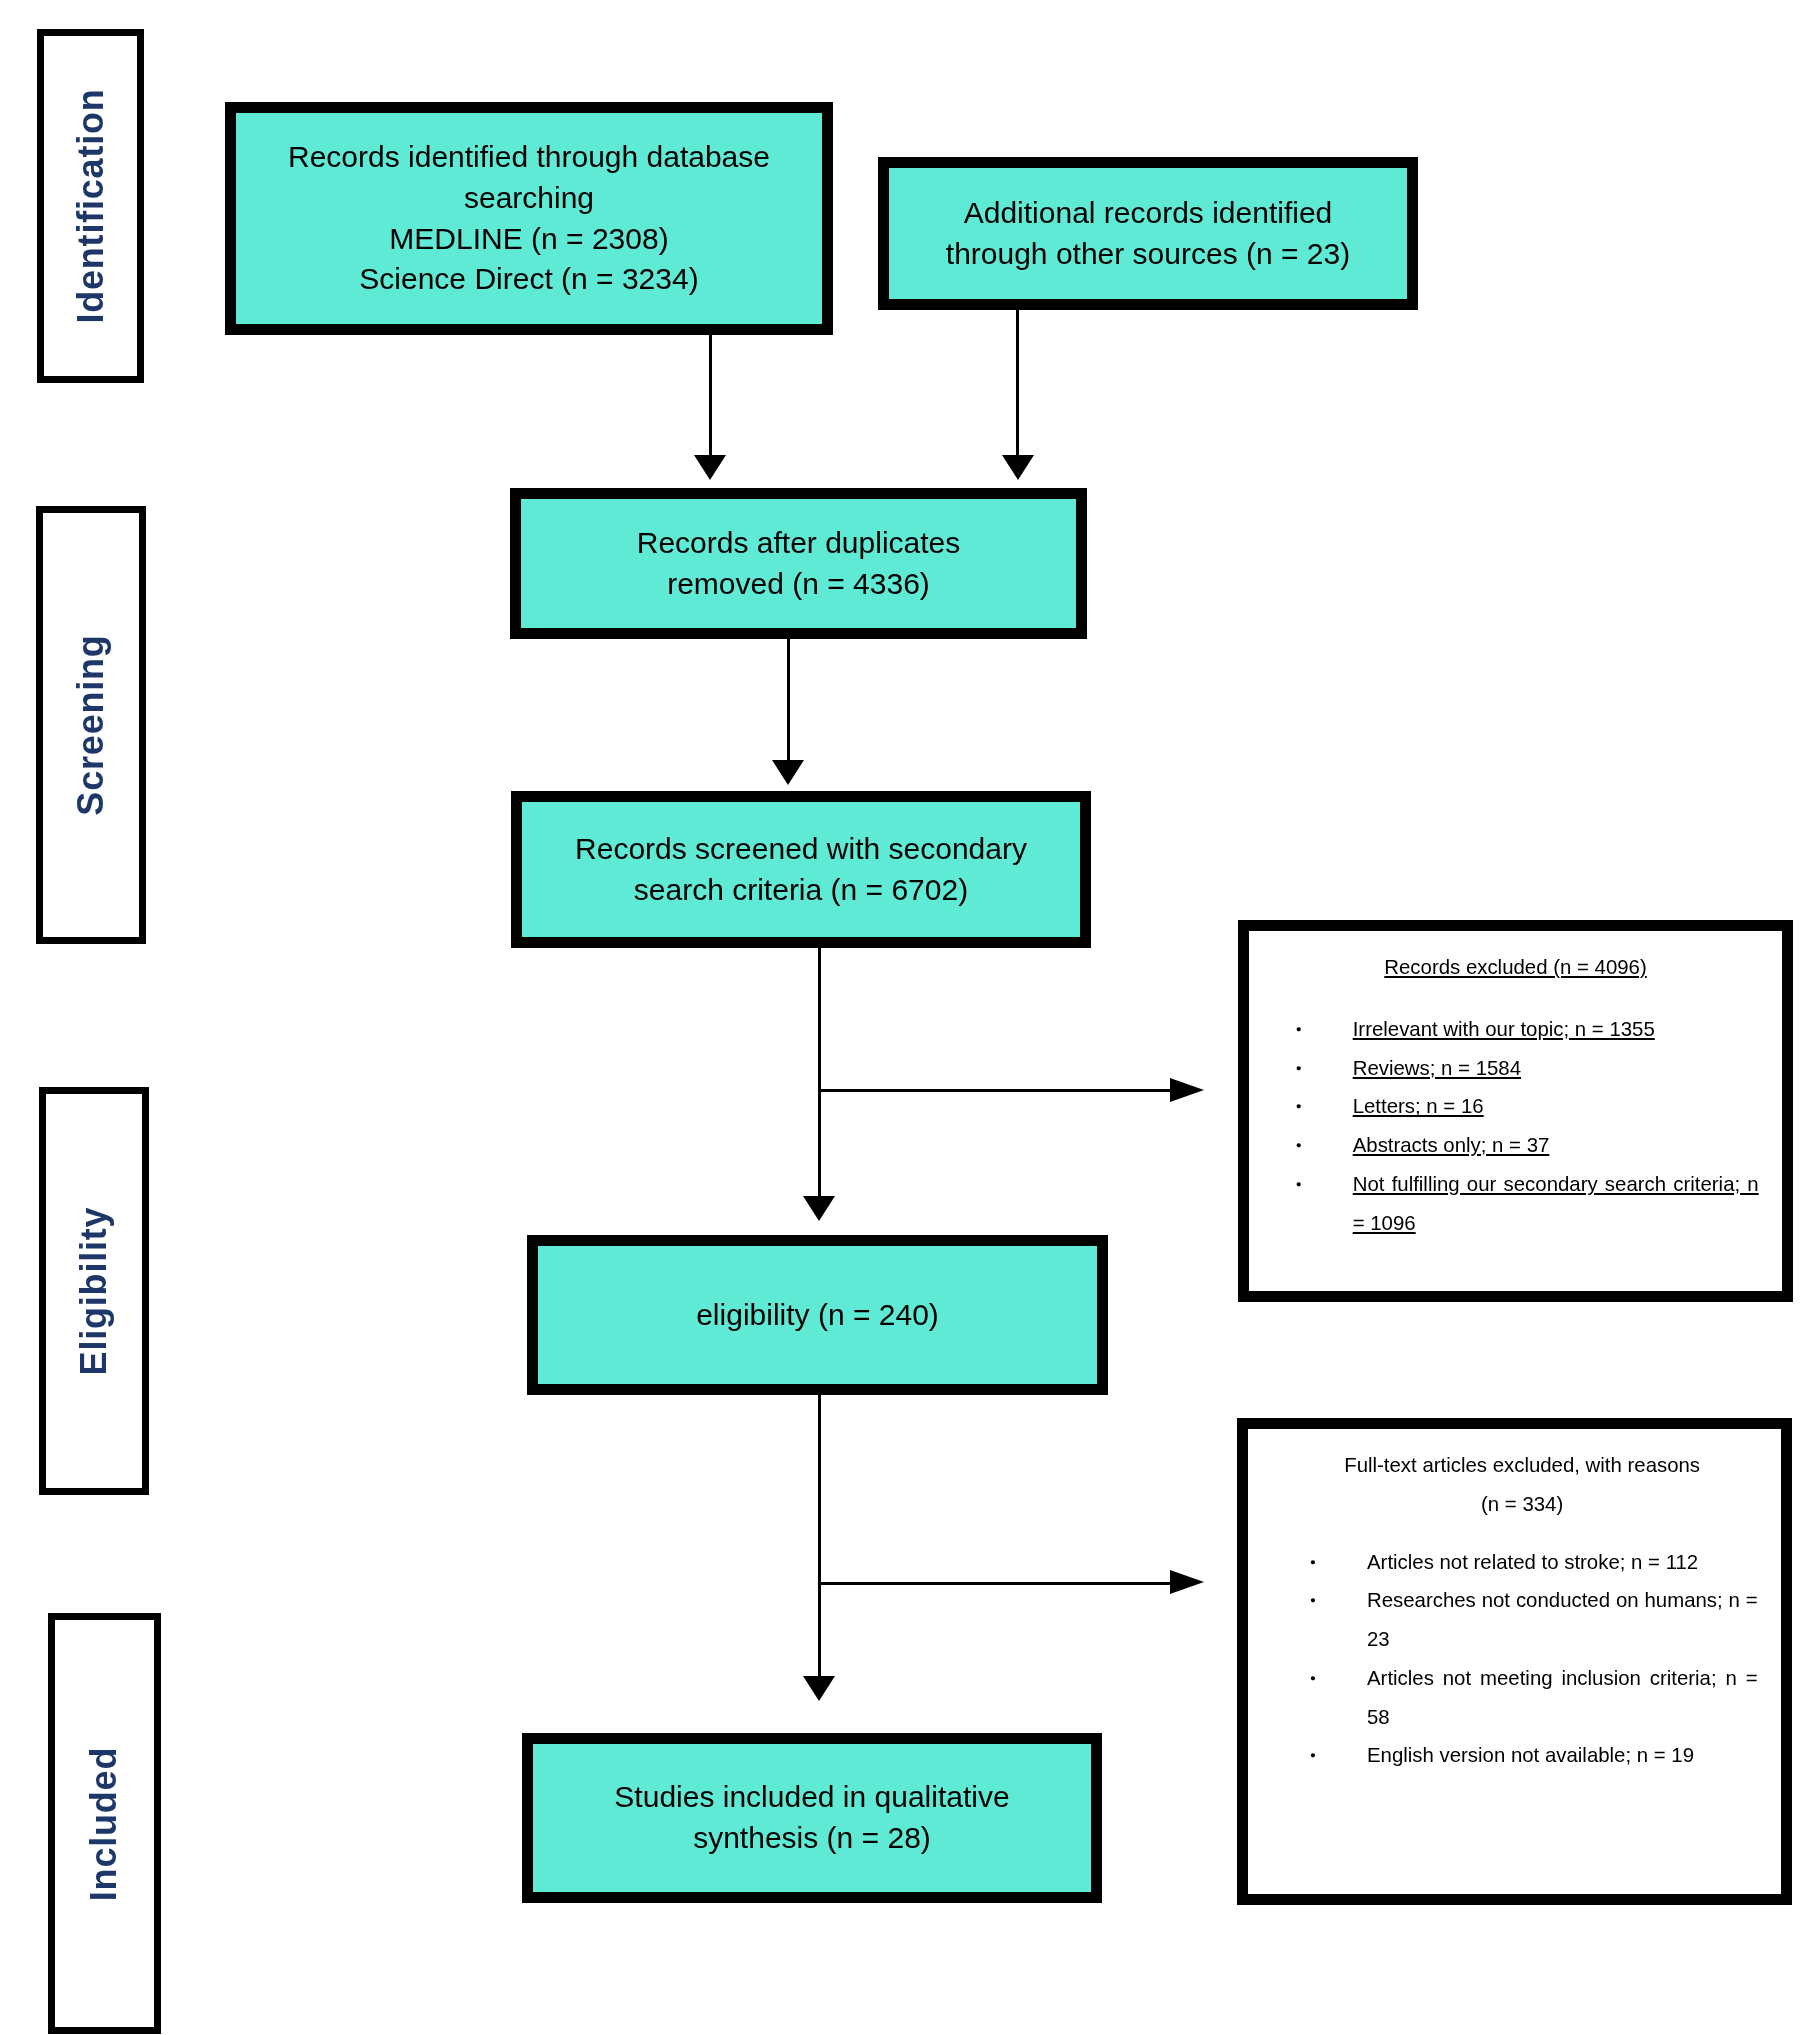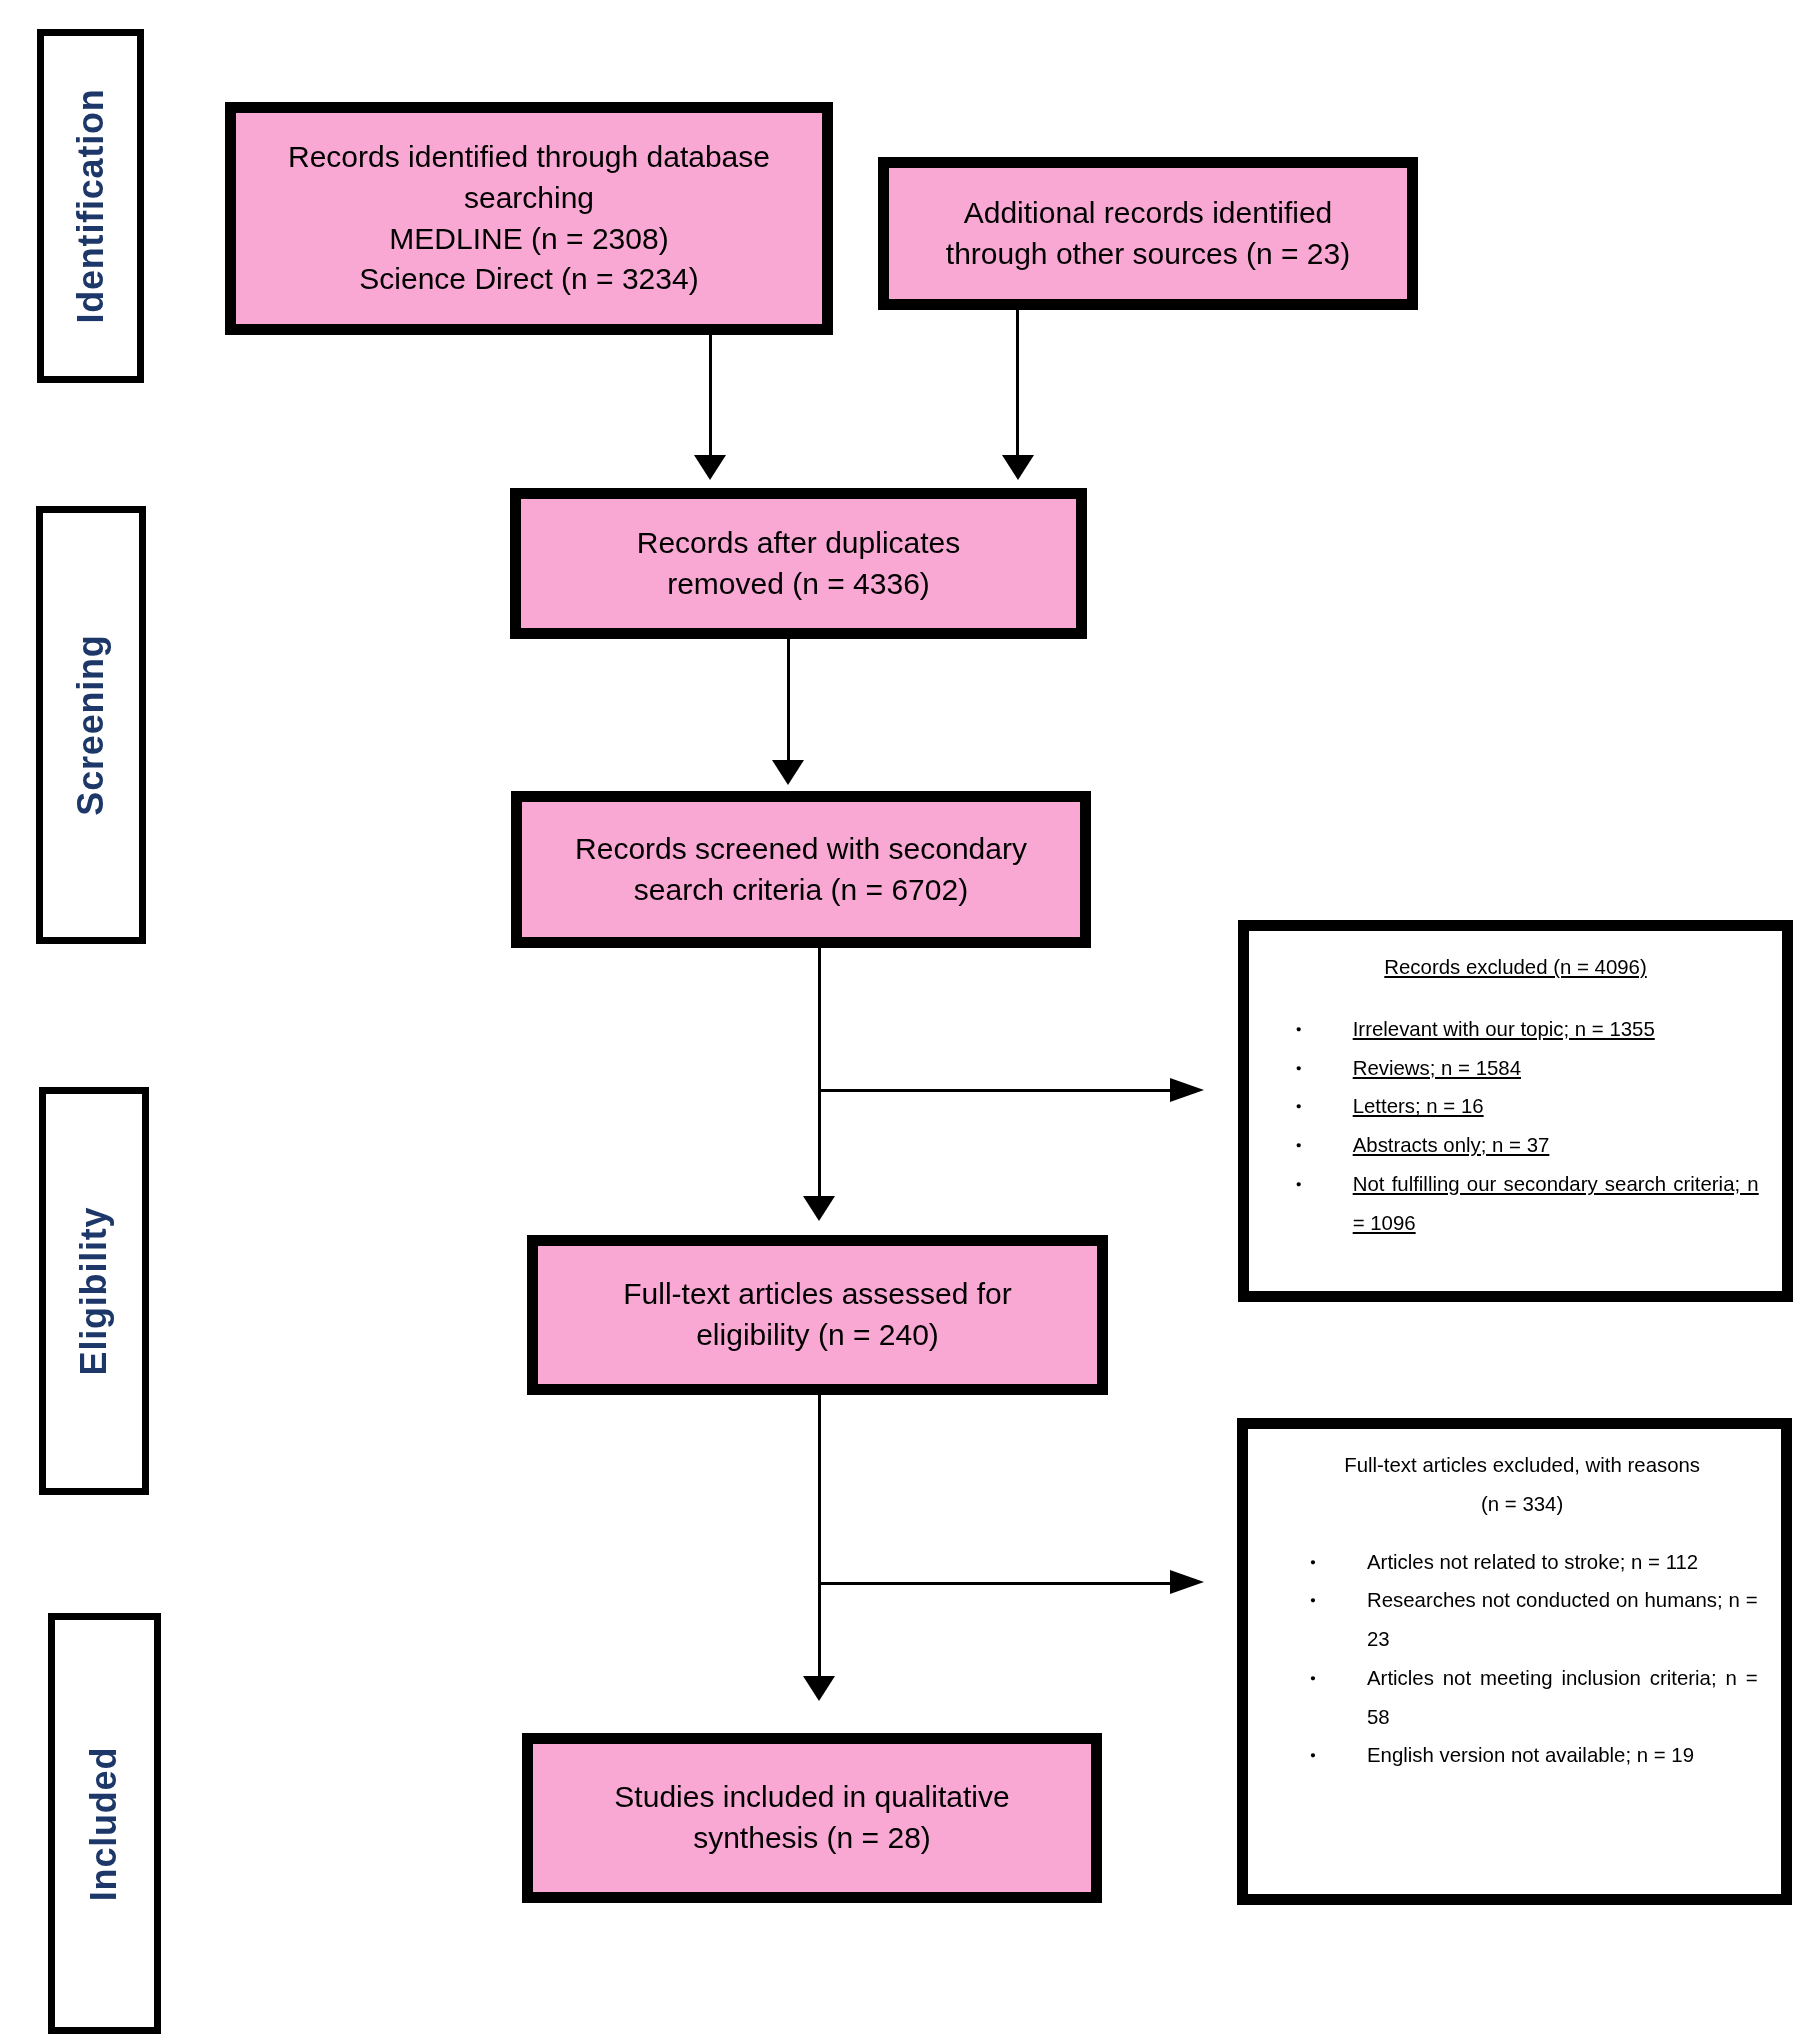--- a/index.html
+++ b/index.html
@@ -13,21 +13,21 @@
     display: flex; align-items: center; justify-content: center;
   }
   .stage-text {
     transform: rotate(-90deg); transform-origin: center center;
     white-space: nowrap; color: #1c3768; font-weight: bold;
     font-size: 36px; letter-spacing: 0.8px;
   }
 
   
   .fbox {
-    position: absolute; border: 11px solid #000; background: #f9a8d4;
+    position: absolute; border: 11px solid #000; background: #5eead4;
     display: flex; flex-direction: column; align-items: center; justify-content: center;
     text-align: center; font-size: 30px; line-height: 1.36; color: #000;
     padding: 4.2px 8.5px;
   }
 
   
   .sbox {
     position: absolute; border: 11px solid #000; background: #fff;
     font-size: 20.4px; line-height: 1.9; color: #000;
     padding: 17px 12.7px 0 12.7px;
@@ -90,21 +90,20 @@
     <div>Records after duplicates</div>
     <div>removed (n = 4336)</div>
   </div>
 
   <div class="fbox" style="left:511px; top:791px; width:580px; height:157px;">
     <div>Records screened with secondary</div>
     <div>search criteria (n = 6702)</div>
   </div>
 
   <div class="fbox" style="left:527px; top:1235px; width:581px; height:160px;">
-    <div>Full-text articles assessed for</div>
     <div>eligibility (n = 240)</div>
   </div>
 
   <div class="fbox" style="left:522px; top:1733px; width:580px; height:170px;">
     <div>Studies included in qualitative</div>
     <div>synthesis (n = 28)</div>
   </div>
 
   <div class="sbox" style="left:1238px; top:920px; width:555px; height:382px;text-decoration:underline;">
     <div class="sbox-title">Records excluded (n = 4096)</div>

